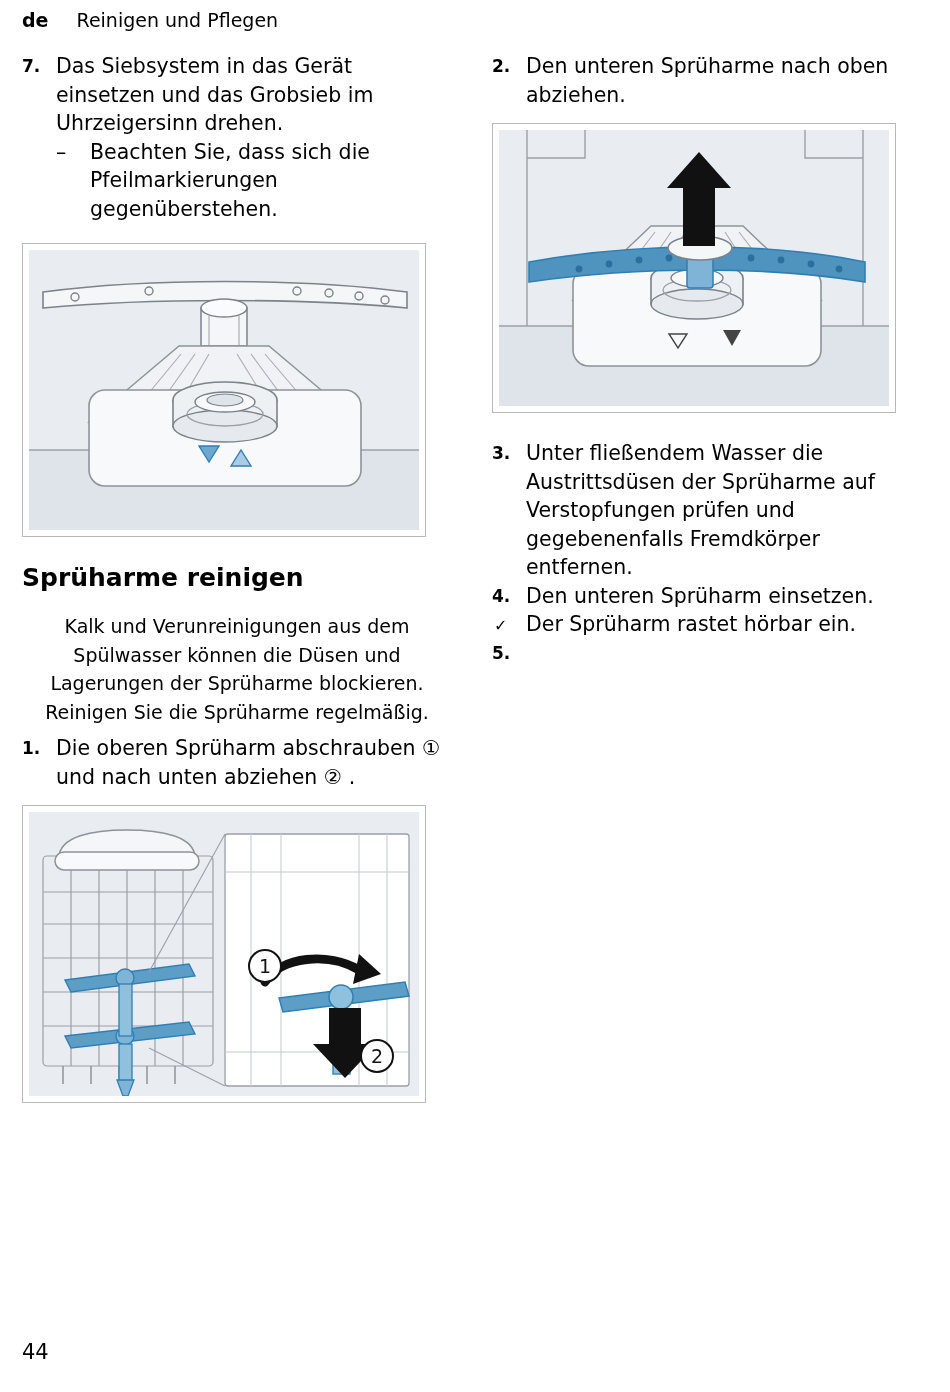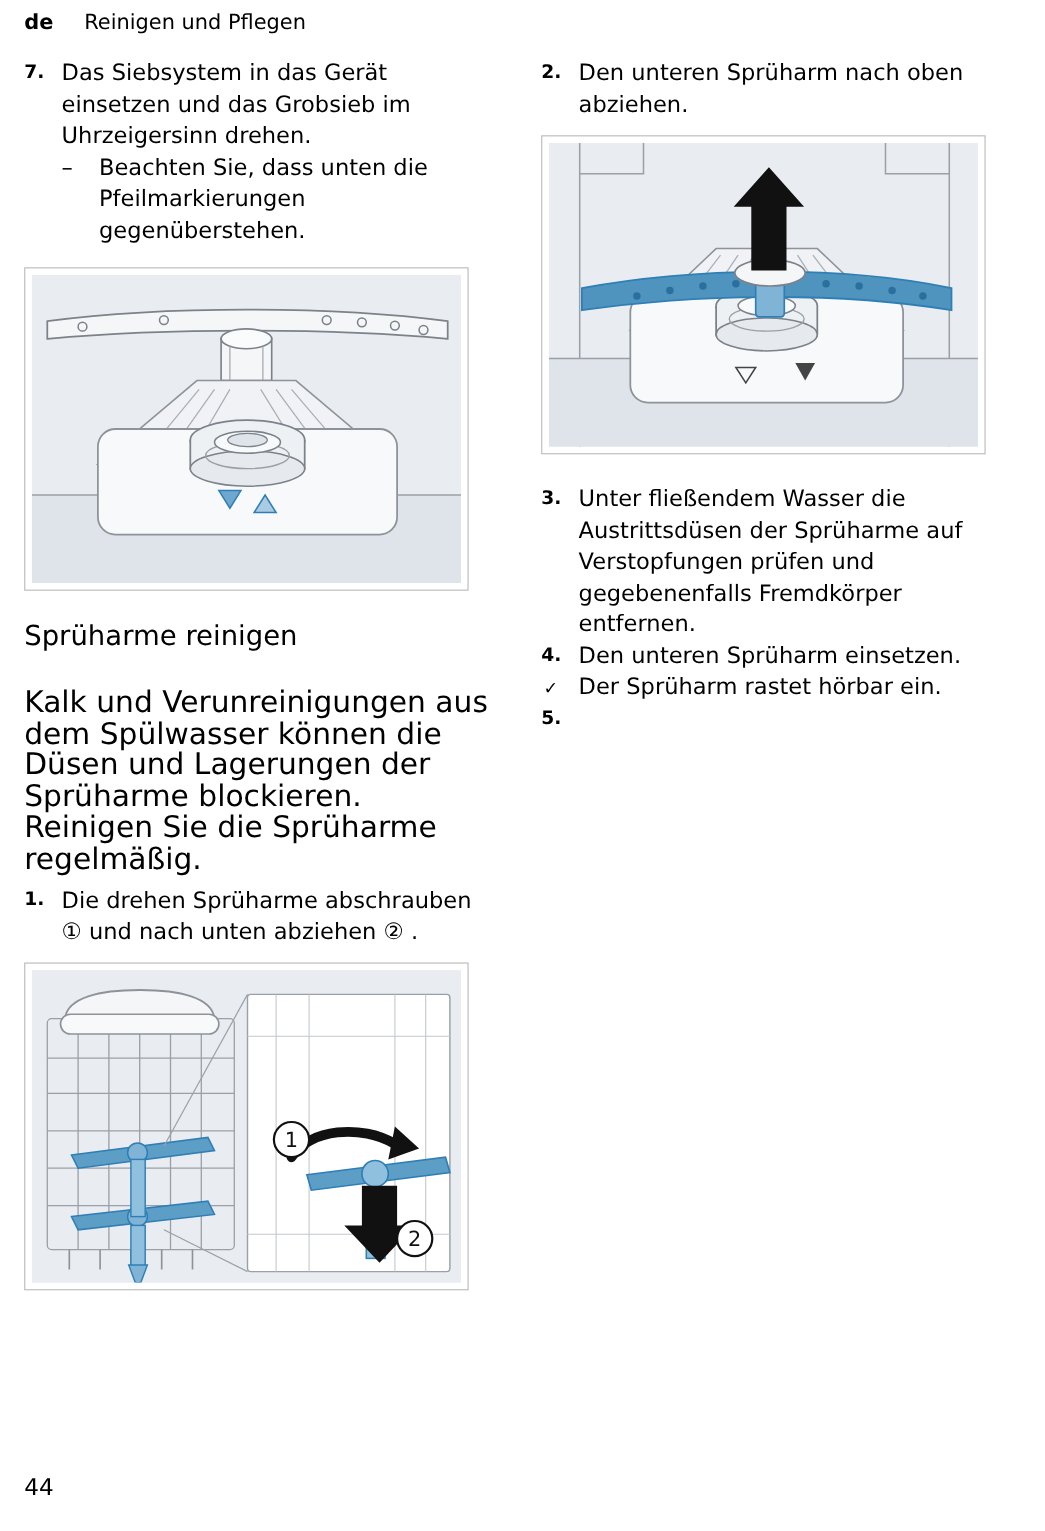--- a/index.html
+++ b/index.html
@@ -89,29 +89,30 @@
   }
   .check-item .check {
     position: absolute;
     left: 2px;
     top: 1px;
     font-size: 16px;
     line-height: 29px;
     color: #000;
   }
   .para {
-    font-size: 27px;
+    font-size: 19px;
     line-height: 28.5px;
     margin: 0;
+    text-align: center;
   }
   h2.section-title {
     font-size: 25px;
     line-height: 30px;
-    font-weight: normal;
-    margin: 0 0 32px 0;
+    font-weight: bold;
+    margin: 0 0 19px 0;
   }
   .spacer-8 { height: 8px; }
   .spacer-14 { height: 14px; }
   .spacer-20 { height: 20px; }
   .spacer-26 { height: 26px; }
   
   .figure {
     border: 1px solid #b8b8b8;
     background: #ffffff;
     box-sizing: border-box;
@@ -147,21 +148,21 @@
 
   <div class="col-left">
 
     <div class="num-item">
       <span class="num">7.</span>
       <span>Das Siebsystem in das Gerät einsetzen und das Grobsieb im Uhrzeigersinn drehen.</span>
     </div>
 
     <div class="dash-item">
       <span class="dash">–</span>
-      <span>Beachten Sie, dass unten die Pfeilmarkierungen gegenüberstehen.</span>
+      <span>Beachten Sie, dass sich die Pfeilmarkierungen gegenüberstehen.</span>
     </div>
 
     <div class="spacer-20"></div>
 
     <div class="figure" style="width:404px;height:294px;">
       <div class="inner">
         <svg width="392" height="282" viewBox="0 0 392 282">
 
           <rect x="0" y="0" width="392" height="282" fill="#e9edf2"></rect>
 
@@ -209,21 +210,21 @@
     <div class="spacer-26"></div>
 
     <h2 class="section-title">Sprüharme reinigen</h2>
 
     <p class="para">Kalk und Verunreinigungen aus dem Spülwasser können die Düsen und Lagerungen der Sprüharme blockieren. Reinigen Sie die Sprüharme regelmäßig.</p>
 
     <div class="spacer-8"></div>
 
     <div class="num-item">
       <span class="num">1.</span>
-      <span>Die drehen Sprüharme abschrauben ① und nach unten abziehen ② .</span>
+      <span>Die oberen Sprüharm abschrauben ① und nach unten abziehen ② .</span>
     </div>
 
     <div class="spacer-14"></div>
 
     <div class="figure" style="width:404px;height:298px;">
       <div class="inner">
         <svg width="392" height="286" viewBox="0 0 392 286">
           <rect x="0" y="0" width="392" height="286" fill="#e9edf2"></rect>
 
           <g stroke="#9aa0a7" stroke-width="1.2" fill="none">
@@ -291,21 +292,21 @@
         </svg>
       </div>
     </div>
 
   </div>
 
   <div class="col-right">
 
     <div class="num-item">
       <span class="num">2.</span>
-      <span>Den unteren Sprüharm nach oben abziehen.</span>
+      <span>Den unteren Sprüharme nach oben abziehen.</span>
     </div>
 
     <div class="spacer-14"></div>
 
     <div class="figure" style="width:404px;height:290px;">
       <div class="inner">
         <svg width="392" height="278" viewBox="0 0 392 278">
           <rect x="0" y="0" width="392" height="278" fill="#e9edf2"></rect>
 
           <g stroke="#9aa0a7" stroke-width="1.4" fill="none">

